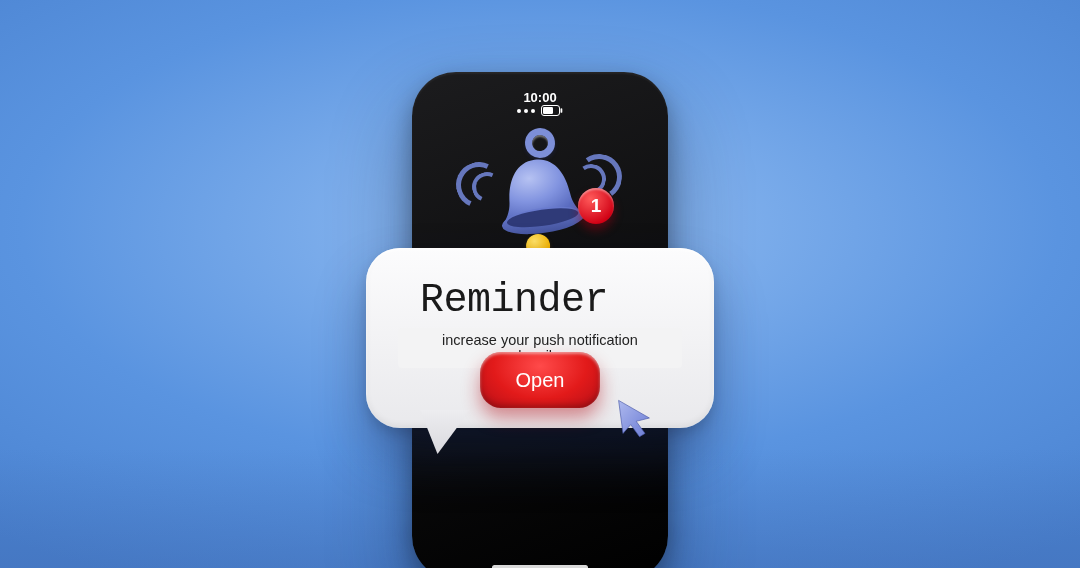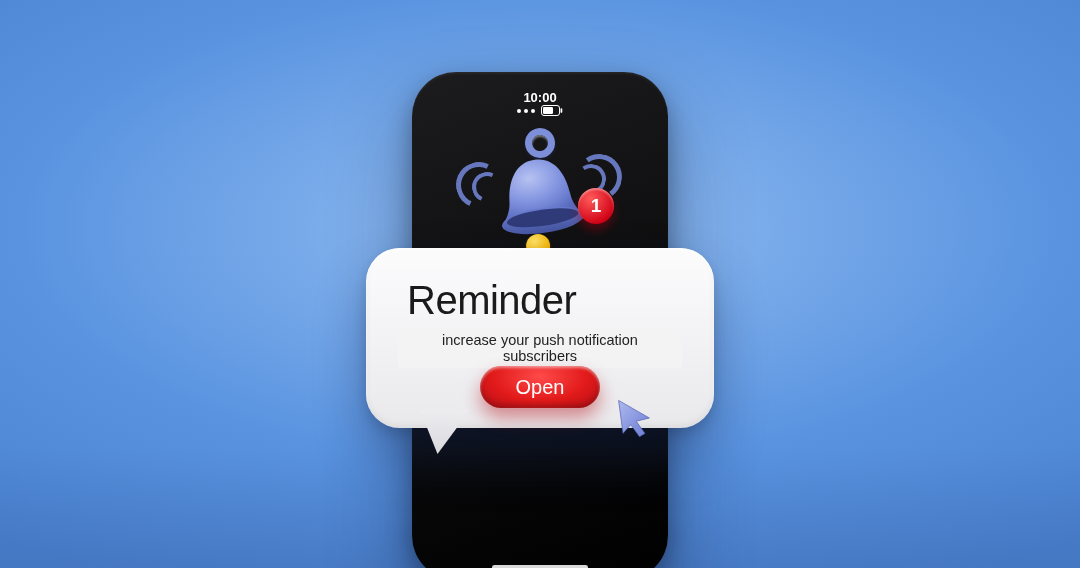--- a/index.html
+++ b/index.html
@@ -100,25 +100,26 @@
     height: 44px;
     background: linear-gradient(180deg, #ededf0 0%, #d9d9de 100%);
     clip-path: polygon(0 0, 100% 0, 35% 100%);
     border-bottom-left-radius: 10px;
     filter: drop-shadow(0 10px 10px rgba(30,50,100,0.25));
   }
 
   .bubble-title {
     position: absolute;
     top: 30px;
-    left: 41px;
+    left: 54px;
     font-size: 40px;
     font-weight: 500;
     letter-spacing: -0.5px;
     color: #1a1a1a;
+    font-family: Liberation Mono, monospace;
   }
   .bubble-sub {
     position: absolute;
     top: 80px;
     left: 32px;
     right: 32px;
     text-align: center;
     background: #f3f3f4;
     border-radius: 4px;
     padding: 4px 8px;
@@ -126,21 +127,21 @@
     font-weight: 500;
     color: #222;
   }
 
   .open-btn {
     position: absolute;
     left: 50%;
     bottom: 20px;
     transform: translateX(-50%);
     width: 120px;
-    height: 42px;
+    height: 56px;
     border-radius: 21px;
     background: radial-gradient(ellipse at 50% 25%, #ff4a4a 0%, #e21a1a 55%, #b40f17 100%);
     color: #fff;
     font-size: 20px;
     font-weight: 500;
     display: flex;
     align-items: center;
     justify-content: center;
     box-shadow:
       0 10px 18px rgba(180,15,25,0.45),

